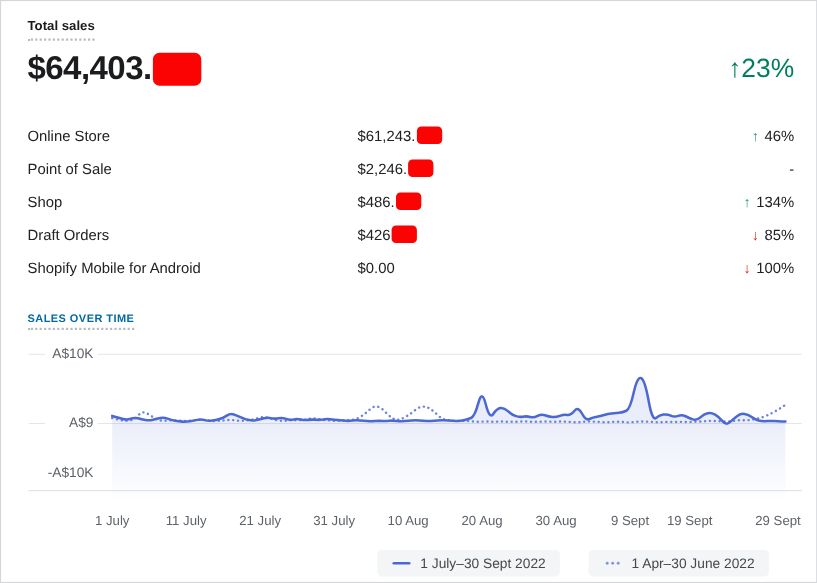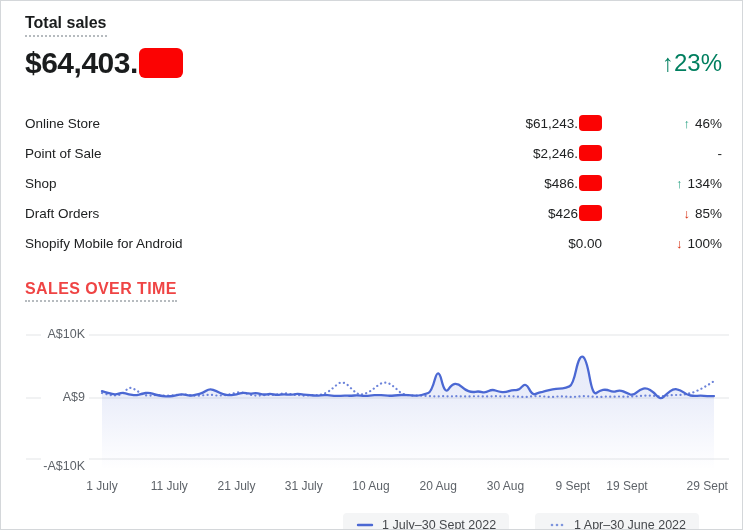--- a/index.html
+++ b/index.html
@@ -5,46 +5,46 @@
   html,body{margin:0;padding:0;background:#fff;}
   .page{
     width:743px;height:530px;box-sizing:border-box;position:relative;
     border:1px solid #d4d7da;background:#fff;overflow:hidden;
     font-family:"Liberation Sans","DejaVu Sans",sans-serif;color:#202223;
     padding-top:13px;
   }
   
   .hdr{padding:0 20px 0 24px;}
   .card-title{
-    display:inline-block;font-size:16px;font-weight:bold;color:#1a1c1d;
+    display:inline-block;font-size:12px;font-weight:bold;color:#1a1c1d;
     border-bottom:2px dotted #b6bbbf;padding-bottom:3px;line-height:18px;
   }
   .big-row{display:flex;justify-content:space-between;align-items:center;margin-top:9px;}
   .big-left{display:flex;align-items:center;}
   .big-value{font-size:30px;font-weight:bold;letter-spacing:-0.5px;color:#1a1c1d;}
   .redact-lg{width:44px;height:30px;border-radius:6px;background:#fb0303;margin-left:1px;}
   .big-change{font-size:24px;color:#007f5f;line-height:1;}
   
   .rows{margin-top:28px;}
   .row{display:flex;align-items:center;height:30px;padding:0 20px 0 24px;font-size:13.5px;}
   .row-label{width:300px;color:#202223;}
-  .row-value{flex:1;display:flex;align-items:center;justify-content:flex-end;color:#202223;}
+  .row-value{flex:1;display:flex;align-items:center;justify-content:flex-start;color:#202223;}
   .redact-sm{display:none;width:23px;height:16px;border-radius:4px;background:#fb0303;margin-left:1px;}
   .row.redacted .redact-sm{display:inline-block;}
   .row-change{width:120px;display:flex;align-items:center;justify-content:flex-end;gap:5px;color:#202223;}
   .arrow{font-size:13px;}
   .dir-up .arrow{color:#1f9d7e;}
   .dir-down .arrow{color:#d72c0d;}
   
   .section-head{margin:22px 20px 0 24px;}
   .section-title{
-    display:inline-block;font-size:16px;font-weight:bold;letter-spacing:.4px;color:#ef4444;
+    display:inline-block;font-size:10px;font-weight:bold;letter-spacing:.4px;color:#0369a1;
     border-bottom:2px dotted #b6bbbf;padding-bottom:2px;
   }
-  .chart-wrap{position:relative;height:150px;margin:20px 14px 0 24px;}
+  .chart-wrap{position:relative;height:150px;margin:9px 14px 0 24px;}
   .ylabel{
     position:absolute;left:16px;width:44px;text-align:right;background:#fff;
     color:#5e6369;font-size:12.5px;padding:2px 4px 2px 0;z-index:2;line-height:15px;
   }
   .x-axis{position:relative;height:22px;margin:3px 14px 0 24px;}
   .x-tick{position:absolute;transform:translateX(-50%);font-size:12px;color:#5e6369;top:4px;white-space:nowrap;}
   
   .legend{display:flex;justify-content:flex-end;gap:26px;padding-right:43px;margin-top:16px;}
   .legend-pill{
     display:flex;align-items:center;gap:8px;background:#f4f5f6;border-radius:4px;
@@ -123,21 +123,21 @@
     </div>
   </div>
 
   <div class="section-head">
     <span class="section-title">SALES OVER TIME</span>
   </div>
 
   <div class="chart-wrap">
     <span class="ylabel" style="top:3px">A$10K</span>
     <span class="ylabel" style="top:66px">A$9</span>
-    <span class="ylabel" style="top:135px">-A$10K</span>
+    <span class="ylabel" style="top:112px">-A$10K</span>
     <svg id="chart-svg" width="705" height="150">
       <defs>
         <linearGradient id="ag" x1="0" y1="70" x2="0" y2="148" gradientUnits="userSpaceOnUse">
           <stop offset="0" stop-color="#4b68d3" stop-opacity="0.12"></stop>
           <stop offset="1" stop-color="#4b68d3" stop-opacity="0"></stop>
         </linearGradient>
       </defs>
     <line x1="1" y1="13" x2="704" y2="13" stroke="#e3e5e7" stroke-width="1"></line>
         <line x1="1" y1="76" x2="704" y2="76" stroke="#e3e5e7" stroke-width="1"></line>
         <line x1="1" y1="137" x2="704" y2="137" stroke="#e3e5e7" stroke-width="1"></line>

